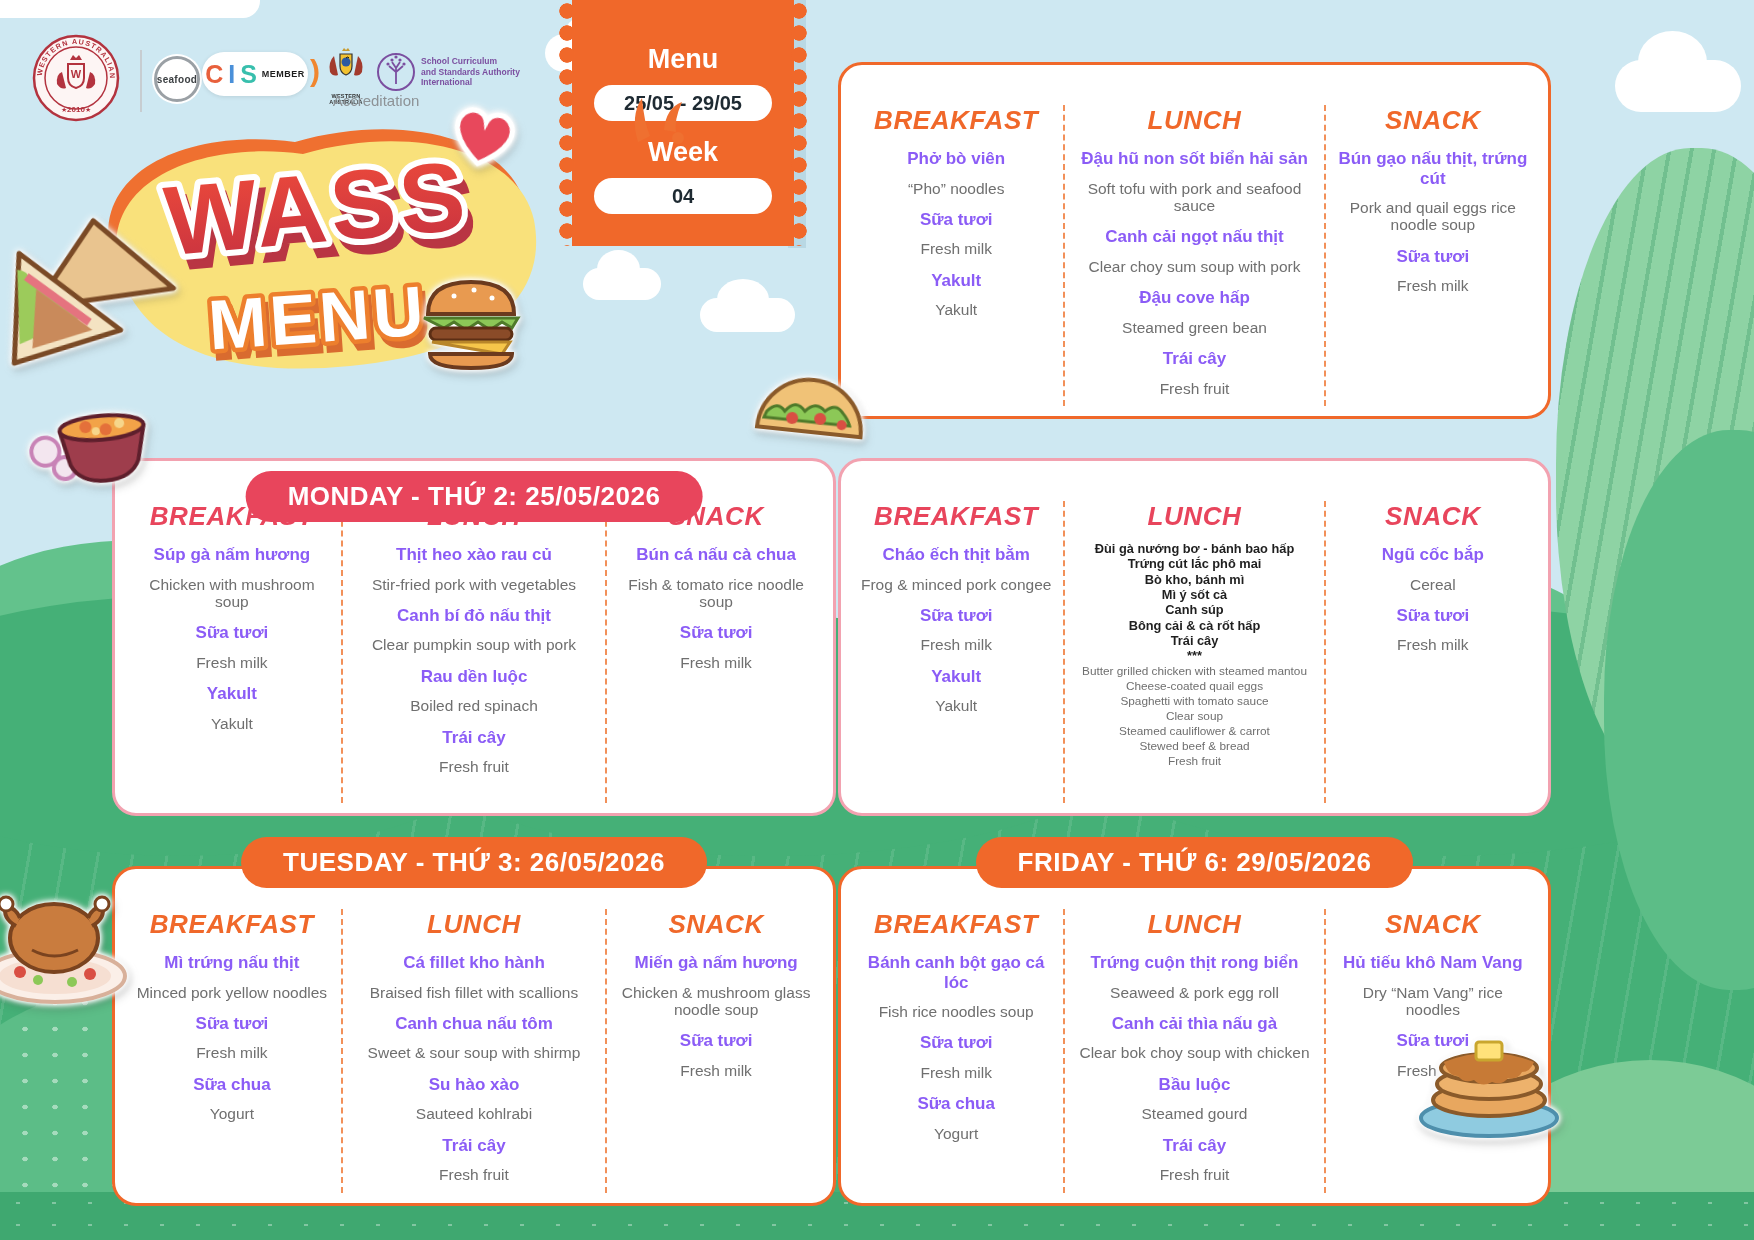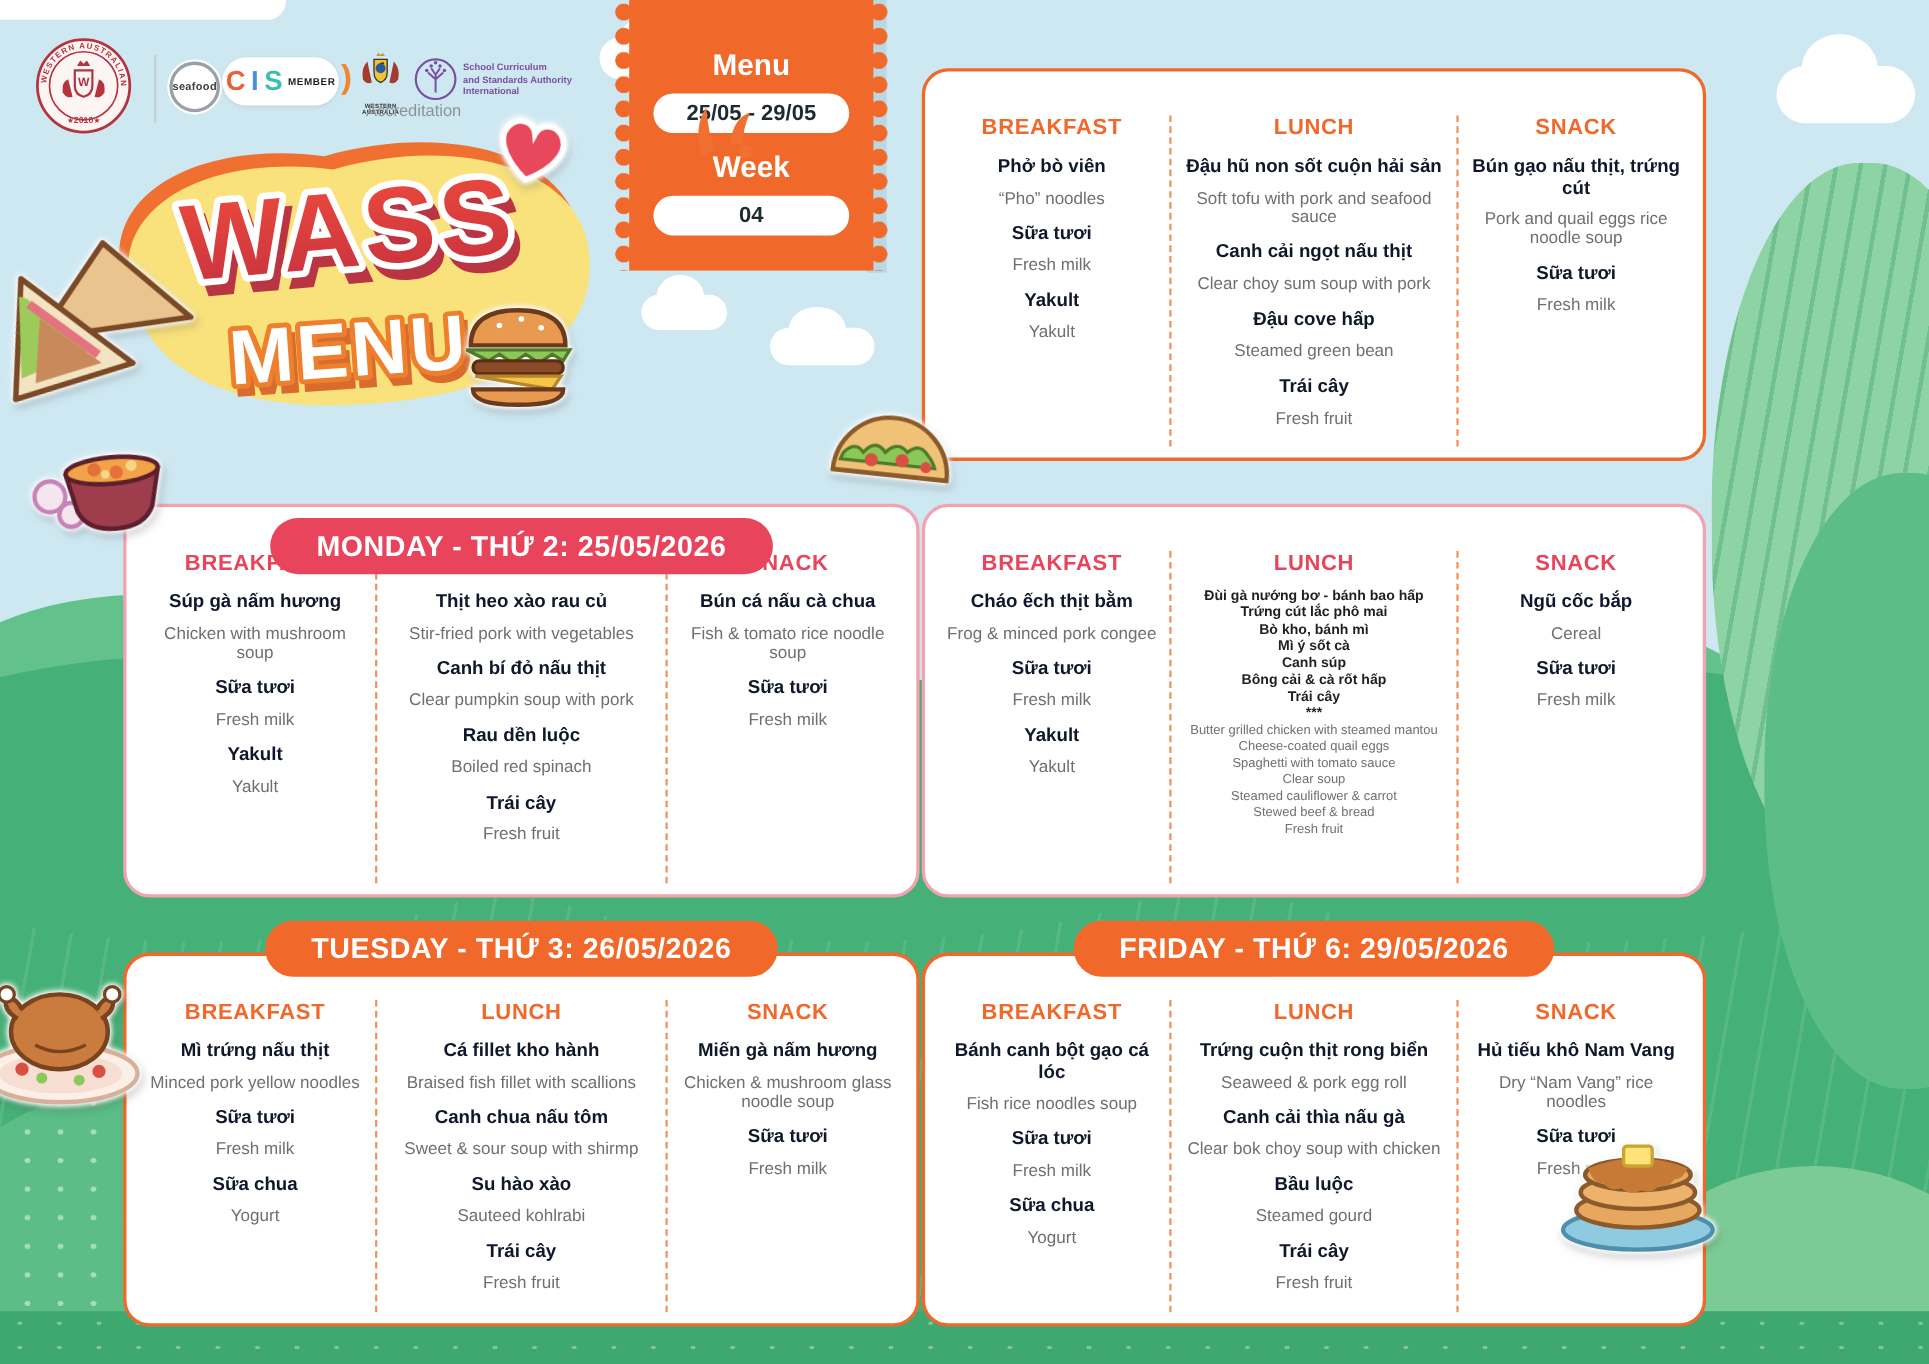--- a/index.html
+++ b/index.html
@@ -92,22 +92,22 @@
   .day-pill{position:absolute;left:50%;transform:translateX(-50%);background:var(--pill,#F0682A);
     color:#fff;font-weight:bold;font-size:26px;letter-spacing:.5px;padding:10px 42px;
     border-radius:26px;white-space:nowrap;z-index:6;}
   .mon .day-pill,.thu .day-pill{top:-20px;margin-top:30px;}
   .wed .day-pill{top:-24px;}
   .tue .day-pill,.fri .day-pill{top:-32px;}
   .cols{display:flex;height:100%;box-sizing:border-box;padding:40px 8px 10px;}
   .col{flex:31 1 0;padding:0 10px;text-align:center;min-width:0;}
   .col.mid{flex:38 1 0;}
   .col + .col{border-left:2.5px dashed #F29059;}
-  .meal-heading{font-size:20px;font-weight:bold;color:var(--accent,#F0682A);letter-spacing:.6px;margin-bottom:2px;}
-  .item-vi{font-size:17px;font-weight:bold;color:#0f172a;margin-top:13px;line-height:1.15;}
+  .meal-heading{font-size:26px;font-weight:bold;color:var(--accent,#F0682A);letter-spacing:.6px;margin-bottom:2px;font-style:italic;}
+  .item-vi{font-size:17px;font-weight:bold;color:#8b5cf6;margin-top:13px;line-height:1.15;}
   .item-en{font-size:15.5px;color:#6F6F6F;margin-top:11px;line-height:1.12;}
   .c-vi{font-size:12.8px;font-weight:bold;color:#1F1F1F;line-height:1.2;}
   .c-vi.first{margin-top:9px;}
   .c-en{font-size:11.8px;color:#6F6F6F;line-height:1.28;}
 </style>
 </head>
 <body>
 
 <div class="stage">
 
@@ -294,21 +294,21 @@
           <div class="meal-heading">BREAKFAST</div>
           <div class="item-vi">Phở bò viên</div>
           <div class="item-en">“Pho” noodles</div>
           <div class="item-vi">Sữa tươi</div>
           <div class="item-en">Fresh milk</div>
           <div class="item-vi">Yakult</div>
           <div class="item-en">Yakult</div>
         </div>
         <div class="col mid">
           <div class="meal-heading">LUNCH</div>
-          <div class="item-vi">Đậu hũ non sốt cuộn hải sản</div>
+          <div class="item-vi">Đậu hũ non sốt biển hải sản</div>
           <div class="item-en">Soft tofu with pork and seafood sauce</div>
           <div class="item-vi">Canh cải ngọt nấu thịt</div>
           <div class="item-en">Clear choy sum soup with pork</div>
           <div class="item-vi">Đậu cove hấp</div>
           <div class="item-en">Steamed green bean</div>
           <div class="item-vi">Trái cây</div>
           <div class="item-en">Fresh fruit</div>
         </div>
         <div class="col">
           <div class="meal-heading">SNACK</div>

